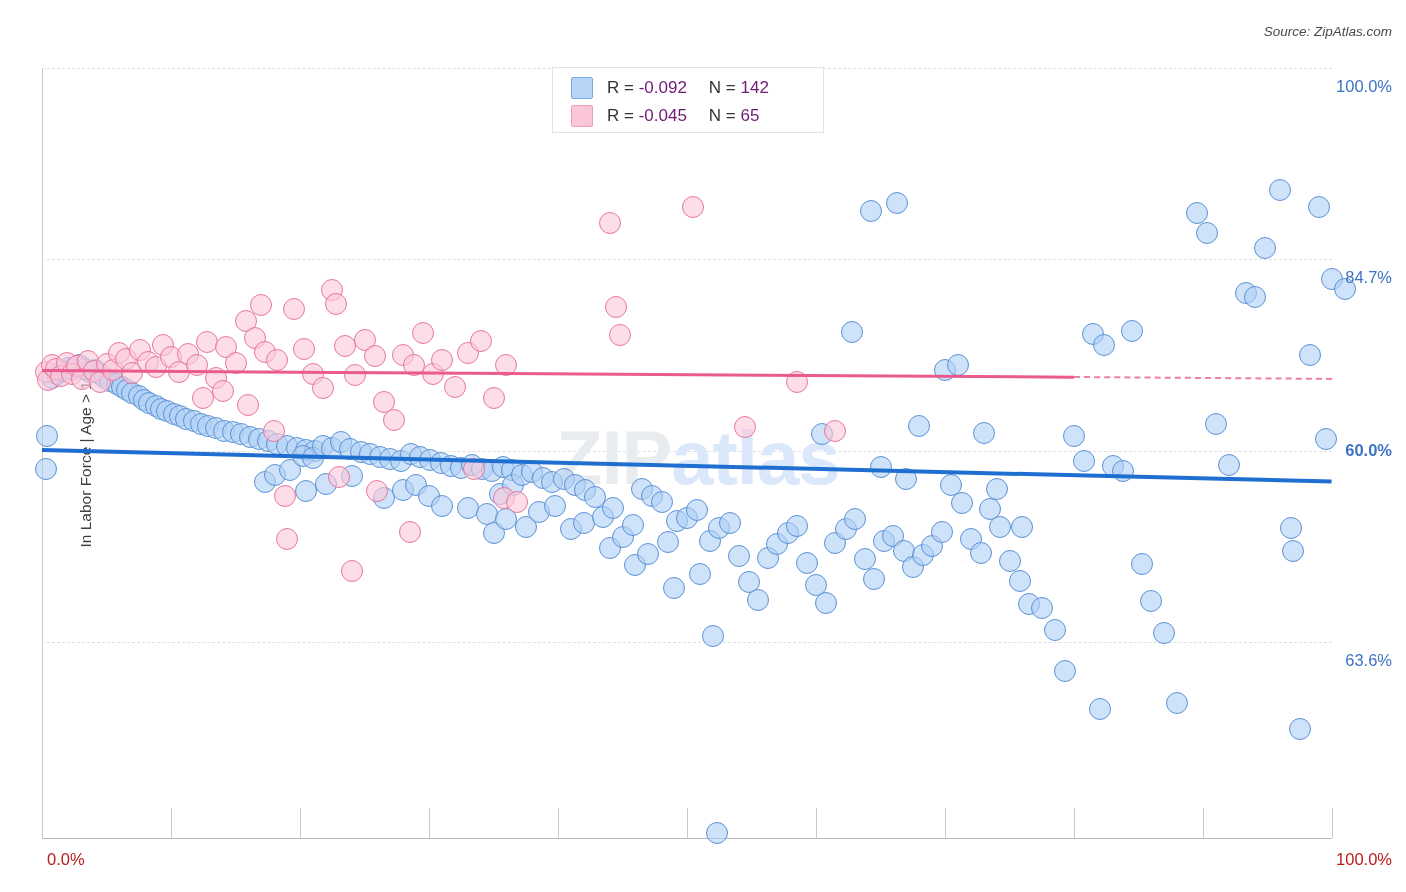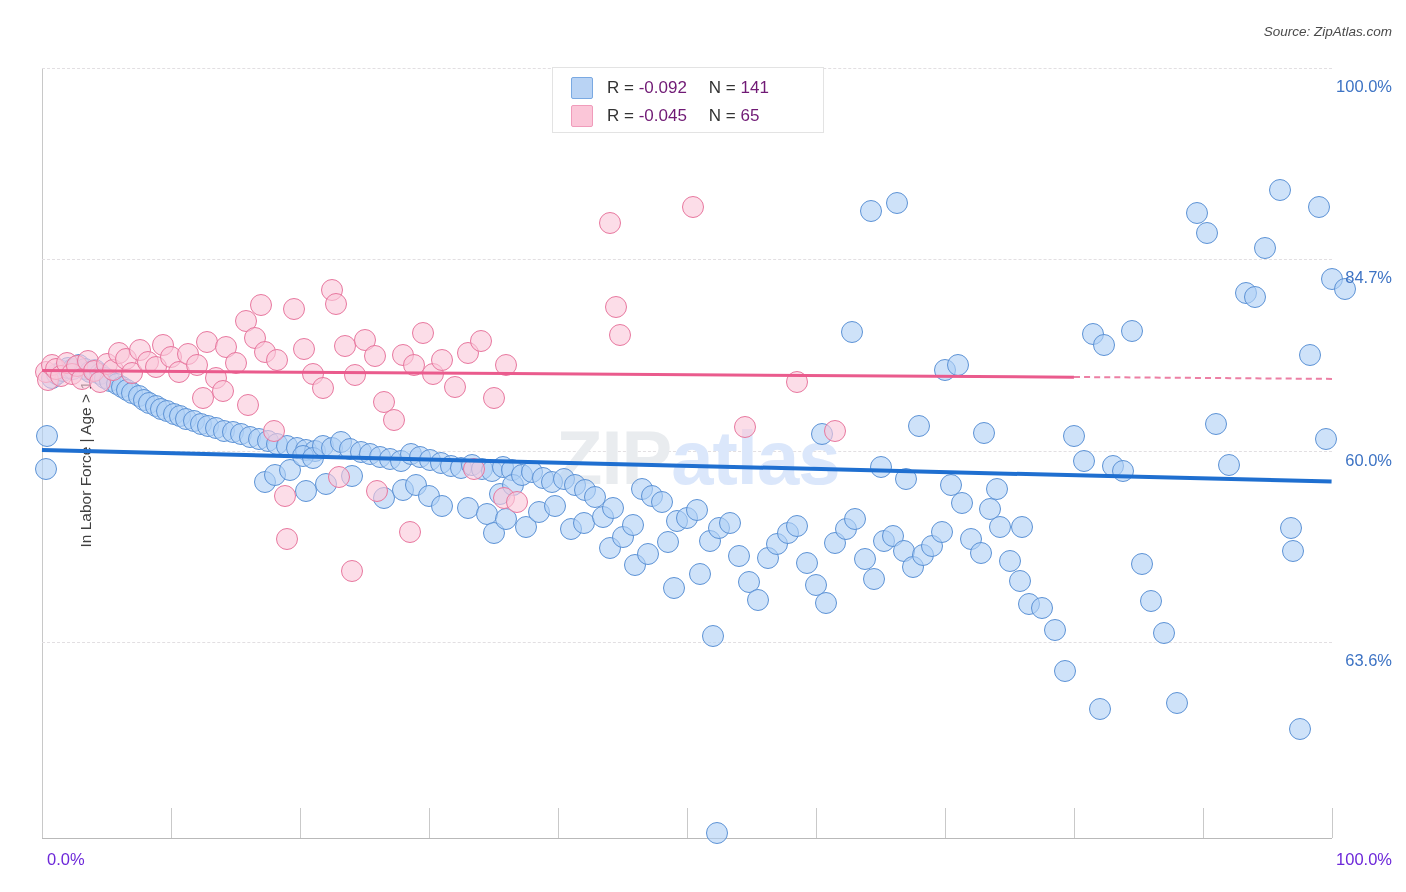--- a/index.html
+++ b/index.html
@@ -51,21 +51,21 @@
   .ylabel-wrap {
     position: absolute; left: 10px; top: 340px; width: 24px; height: 240px;
   }
 
   .ytick-label {
     position: absolute; right: 8px;
     font-size: 16.5px; color: #3d73c4; white-space: nowrap;
   }
   .xtick-label {
     position: absolute; top: 850px;
-    font-size: 16.5px; color: #6d28d9; white-space: nowrap;
+    font-size: 16.5px; color: #b91c1c; white-space: nowrap;
   }
 
   .watermark {
     position: absolute; left: 556px; top: 414px;
     font-size: 76px; font-weight: bold; letter-spacing: -1px;
     pointer-events: none; user-select: none;
   }
   .wm-zip { color: #e9ecef; }
   .wm-atlas { color: #dbe7fb; }
 
@@ -408,33 +408,33 @@
       <div class="xtick" style="left: 558px;"></div>
       <div class="xtick" style="left: 687px;"></div>
       <div class="xtick" style="left: 816px;"></div>
       <div class="xtick" style="left: 945px;"></div>
       <div class="xtick" style="left: 1074px;"></div>
       <div class="xtick" style="left: 1203px;"></div>
       <div class="xtick" style="left: 1332px;"></div>
     </div>
   <div id="ylabels">
       <div class="ytick-label" style="top: 650.913px; right: 14px;">63.6%</div>
-      <div class="ytick-label" style="top: 451px; right: 14px;">60.0%</div>
+      <div class="ytick-label" style="top: 441px; right: 14px; font-weight: bold;">60.0%</div>
       <div class="ytick-label" style="top: 268.304px; right: 14px;">84.7%</div>
       <div class="ytick-label" style="top: 77px; right: 14px;">100.0%</div>
     </div>
   <div id="xlabels">
       <div class="xtick-label" style="left: 47px;">0.0%</div>
       <div class="xtick-label" style="right: 14px;">100.0%</div>
     </div>
 
   <div class="statbox">
     <div class="statrow" style="top:7px;">
       <span class="sw a"></span>
-      <span class="stxt"><span>R = </span><span class="val">-0.092</span><span class="nlabel">N = </span><span class="val">141</span></span>
+      <span class="stxt"><span>R = </span><span class="val">-0.092</span><span class="nlabel">N = </span><span class="val">142</span></span>
     </div>
     <div class="statrow" style="top:35px;">
       <span class="sw g"></span>
       <span class="stxt"><span>R = </span><span class="val">-0.045</span><span class="nlabel">N = </span><span class="val">65</span></span>
     </div>
   </div>
 
 
 </div>
 

